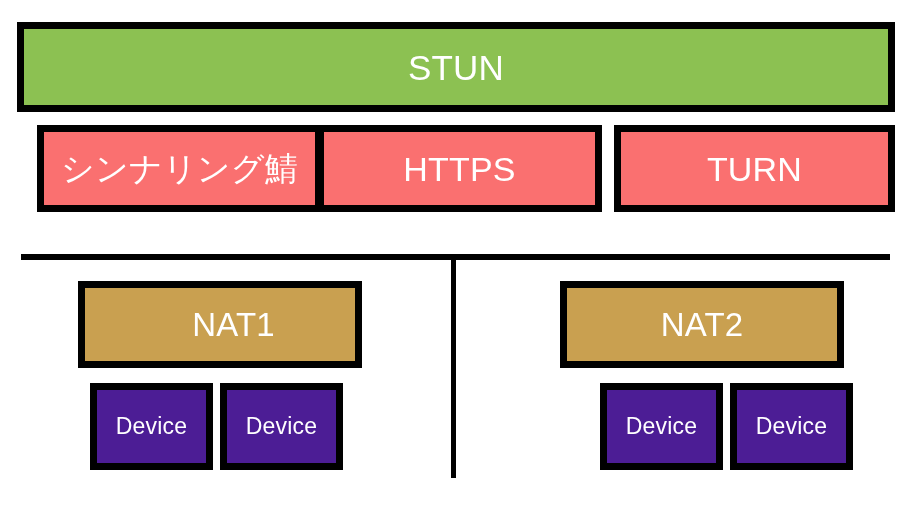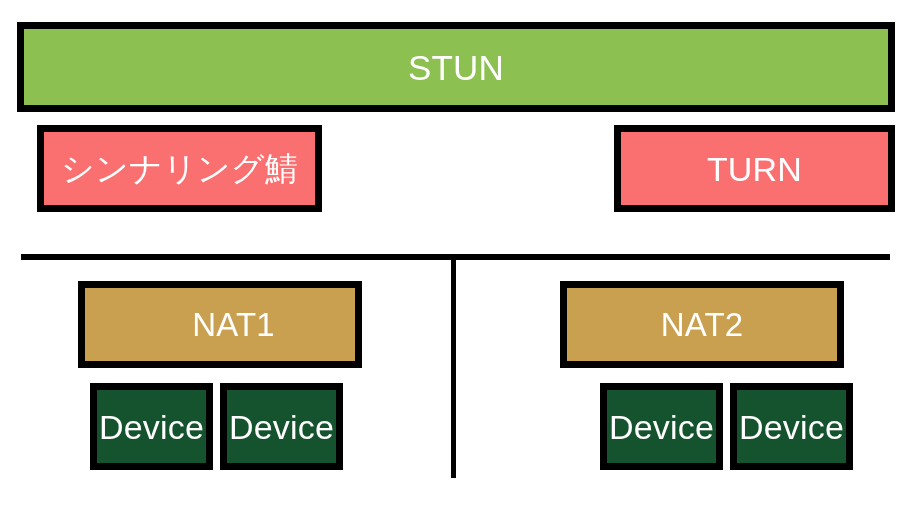--- a/index.html
+++ b/index.html
@@ -89,37 +89,38 @@
     background: #C9A050;
     font-size: 33px;
   }
   #nat1-box { left: 78px; padding-left: 27px; }
   #nat2-box { left: 560px; }
   
   .device-box {
     top: 383px;
     height: 87px;
     width: 123px;
-    background: #14532d;
-    font-size: 34px;
+    background: #4c1d95;
+    font-size: 23px;
   }
   #device-1-box { left: 90px; }
   #device-2-box { left: 220px; }
   #device-3-box { left: 600px; }
   #device-4-box { left: 730px; }
 </style>
 </head>
 <body>
 
 <div id="canvas">
 
   <div class="box" id="stun-box">STUN</div>
 
   <div class="box service-box" id="signaling-box">シンナリング鯖</div>
 
+  <div class="box service-box" id="https-box">HTTPS</div>
 
   <div class="box service-box" id="turn-box">TURN</div>
 
   <div id="horizontal-divider"></div>
 
   <div id="vertical-divider"></div>
 
   <div class="box nat-box" id="nat1-box">NAT1</div>
 
   <div class="box nat-box" id="nat2-box">NAT2</div>

